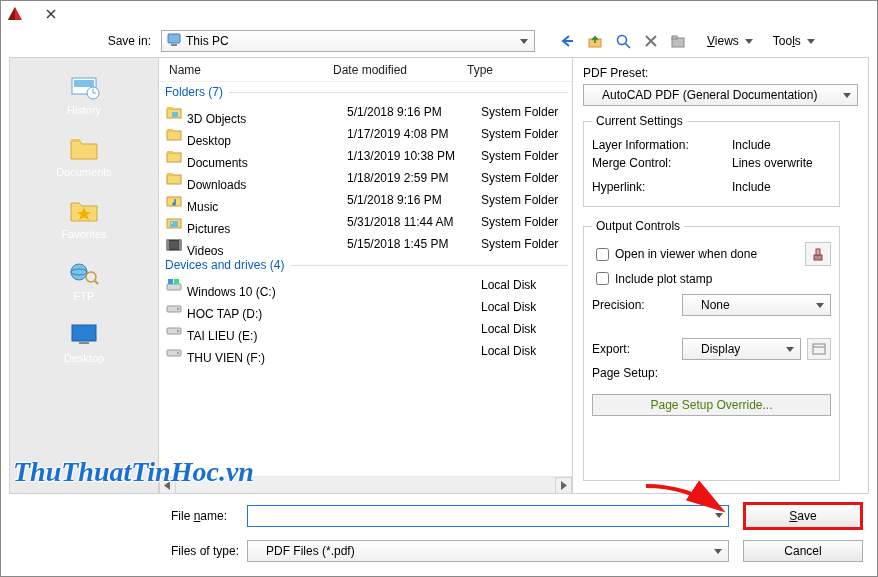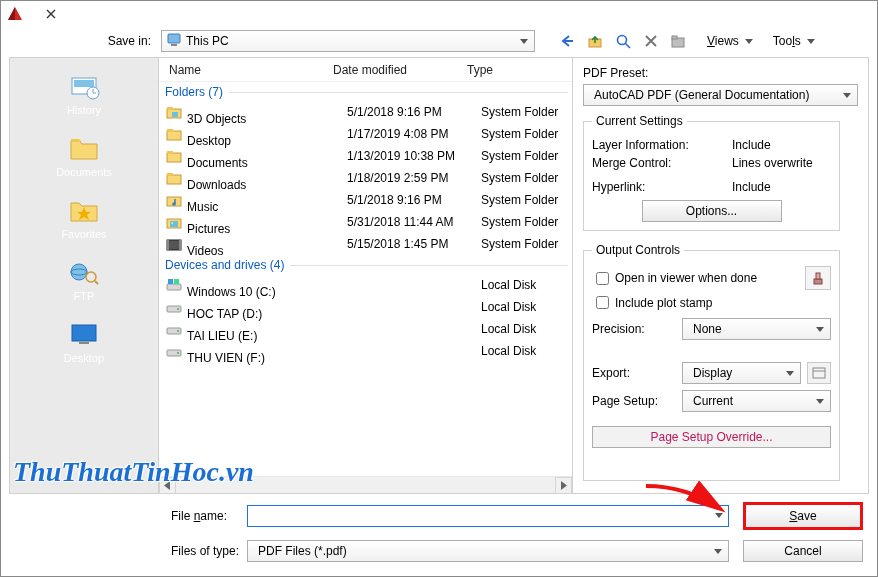--- a/index.html
+++ b/index.html
@@ -44,29 +44,29 @@
 .row .n { width: 160px; margin-top: 14px; }
 .row .d { width: 134px; }
 .row .t { flex: 1; }
 .scrollbar-h { height: 17px; border-top: 1px solid #e8e8e8; background: #f0f0f0; display: flex; align-items: center; }
 .scrollbar-h .arrow { width: 17px; height: 17px; display: flex; align-items: center; justify-content: center; background: #f0f0f0; border: 1px solid #d4d4d4; cursor: pointer; }
 .scrollbar-h .track { flex:1; }
 
 
 .settings { width: 296px; border: 1px solid #d0d0d0; border-left: none; padding: 8px 10px; display: flex; flex-direction: column; }
 .settings .sec-label { margin-bottom: 4px; }
-.combo { height: 22px; border: 1px solid #adadad; background: linear-gradient(#fff,#f0f0f0); display: flex; align-items: center; padding: 0 10px; position: relative; }
+.combo { height: 22px; border: 1px solid #adadad; background: linear-gradient(#fff,#f0f0f0); display: flex; align-items: center; padding: 0 18px; position: relative; }
 .combo .caret { position: absolute; right: 6px; top: 8px; }
 fieldset { border: 1px solid #d0d0d0; margin: 8px 18px 4px 0; padding: 6px 8px 8px 8px; }
 legend { padding: 0 4px; }
 .kv { display: flex; margin: 4px 0; }
 .kv .k { width: 140px; }
 .btn { height: 22px; border: 1px solid #adadad; background: linear-gradient(#fff,#e8e8e8); display: inline-flex; align-items: center; justify-content: center; padding: 0 14px; cursor: pointer; }
 .btn-wide { width: 100%; justify-content: center; }
-.btn-disabled { color: #be185d; background: #f2f2f2; cursor: default; }
+.btn-disabled { color: #4d7c0f; background: #f2f2f2; cursor: default; }
 .chkrow { display:flex; align-items:center; margin: 3px 0; }
 .chkrow input { margin-right: 6px; }
 .stamp { margin-left:auto; width:26px; height:24px; border:1px solid #c8c8c8; background:#f5f5f5; display:flex; align-items:center; justify-content:center; }
 .pair { display:flex; align-items:center; margin:6px 0; }
 .pair .plabel { width: 90px; }
 .pair .combo { flex:1; }
 .mini { width:24px; height:22px; border:1px solid #c8c8c8; background:#f3f3f3; margin-left:6px; display:flex; align-items:center; justify-content:center; }
 
 
 .bottom { position: absolute; left: 0; right: 0; bottom: 0; height: 82px; padding: 8px 14px 12px 0; }
@@ -395,25 +395,20 @@
             <div>Include</div>
           </div>
         <div class="kv">
             <div class="k">Merge Control:</div>
             <div>Lines overwrite</div>
           </div>
         <div class="kv" style="margin-top:10px;">
             <div class="k">Hyperlink:</div>
             <div>Include</div>
           </div>
-        <div style="text-align:center; margin-top:6px;">
-          <div class="btn" style="width:140px;">
-              <span>Options...</span>
-            </div>
-        </div>
       </fieldset>
 
       <fieldset style="flex:1;">
         <legend>Output Controls</legend>
         <div class="chkrow">
           <input type="checkbox" style="">
           <span>Open in viewer when done</span>
           <div class="stamp">
               <svg width="14" height="14">
                 <rect x="3" y="8" width="8" height="5" fill="#b88" stroke="#844"></rect>
@@ -449,28 +444,20 @@
             </div>
           <div class="mini">
               <svg width="14" height="12">
                 <rect x="1" y="1" width="12" height="10" fill="none" stroke="#888"></rect>
                 <line x1="1" y1="4" x2="13" y2="4" stroke="#888"></line>
               </svg>
             </div>
         </div>
         <div class="pair">
           <div class="plabel">Page Setup:</div>
-          <div class="combo">
-              <span>Current</span>
-              <span class="caret">
-                <svg width="8" height="5">
-                  <polygon points="0,0 8,0 4,5" fill="#555"></polygon>
-                </svg>
-              </span>
-            </div>
         </div>
         <div class="btn btn-wide btn-disabled" style="margin-top:8px;">
             <span>Page Setup Override...</span>
           </div>
       </fieldset>
     </div>
   </div>
 
   <div class="bottom">
     <div class="brow">

